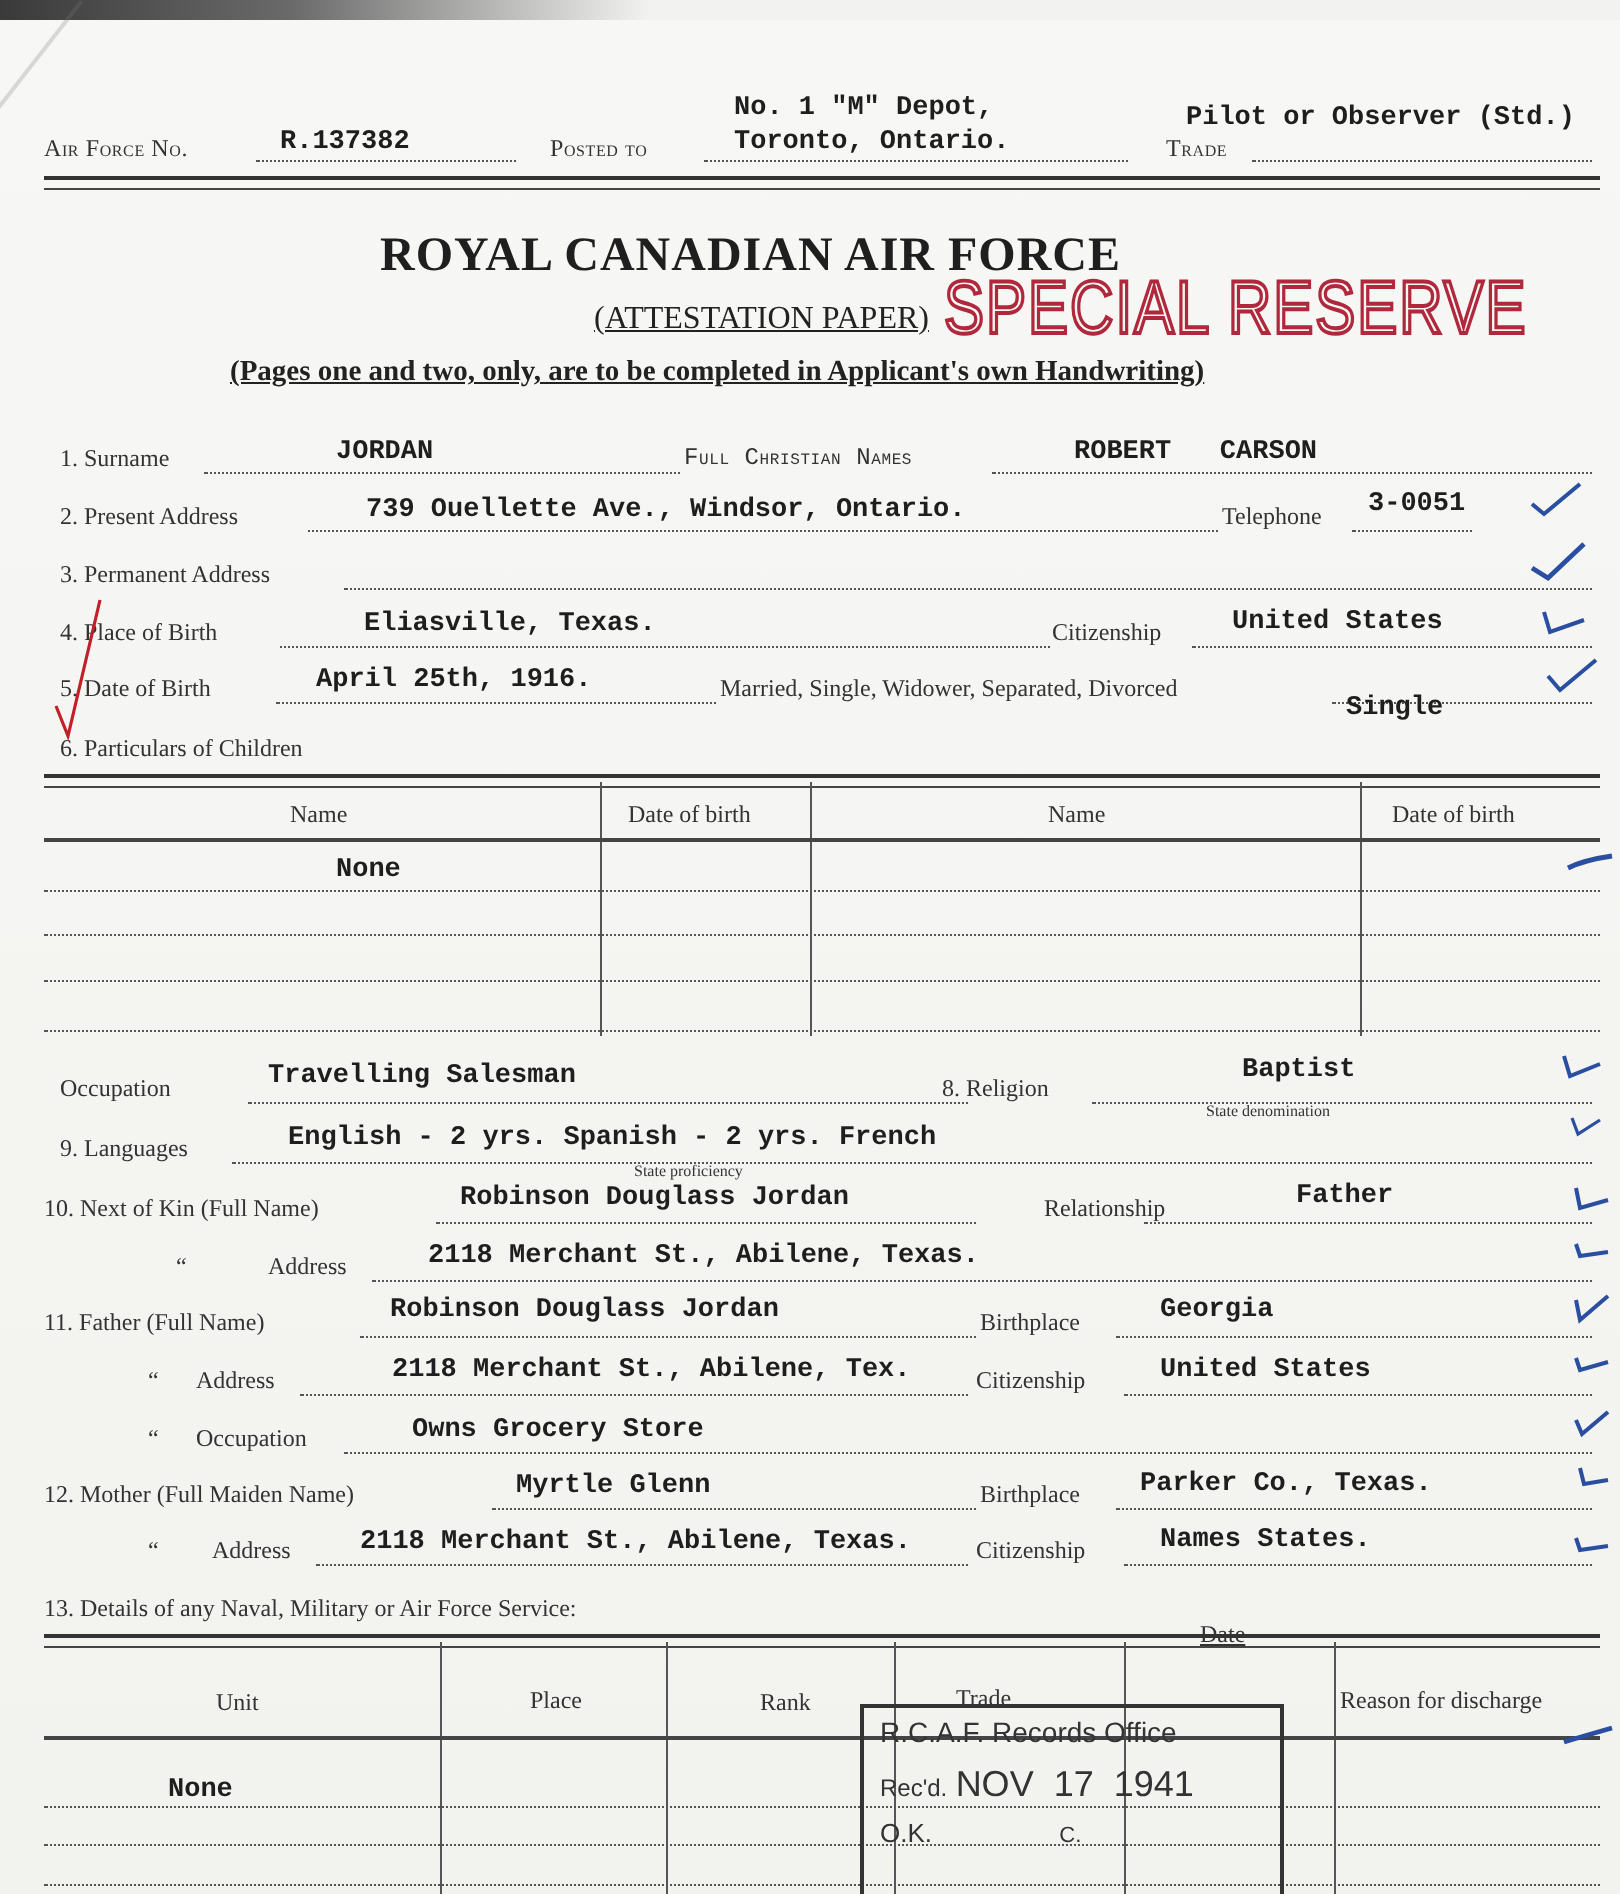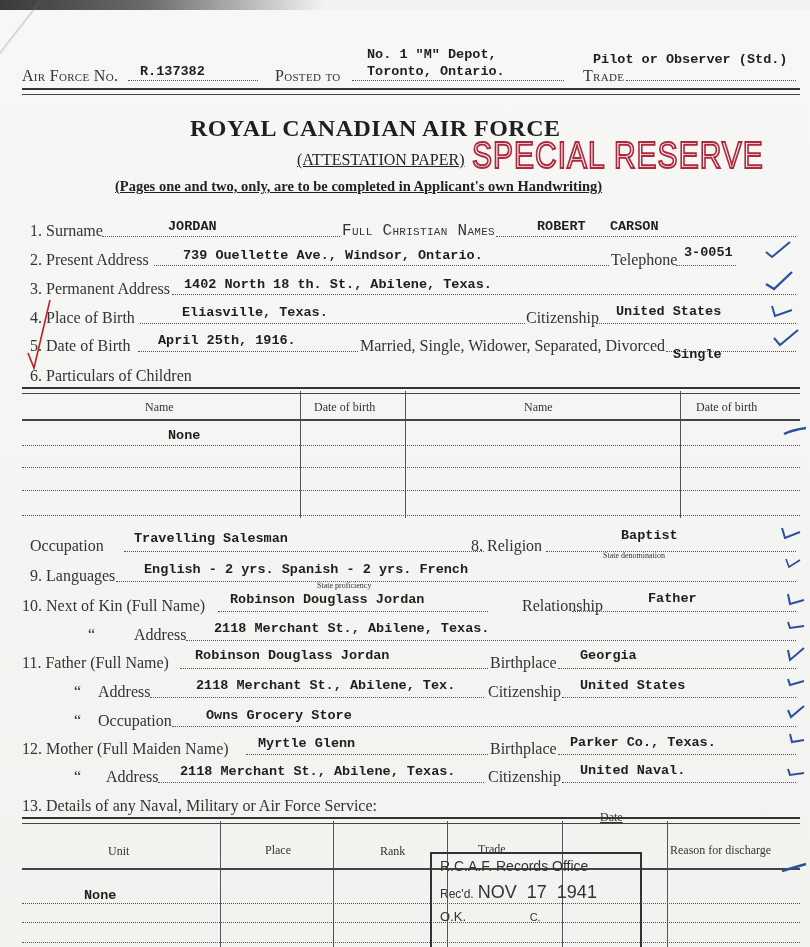--- a/index.html
+++ b/index.html
@@ -1,21 +1,21 @@
 <!DOCTYPE html>
 <html><head>
 <meta charset="utf-8">
 <style>
   html,body{margin:0;padding:0;}
   body{width:810px;height:947px;overflow:hidden;background:#f4f4f1;position:relative;font-family:"Liberation Serif","DejaVu Serif",serif;color:#2a2a2a;}
   .paper{position:absolute;left:0;top:0;width:810px;height:947px;background:linear-gradient(180deg,#f7f7f5 0%,#f2f2ef 100%);}
   .topedge{position:absolute;left:0;top:0;width:810px;height:10px;background:linear-gradient(90deg,#3a3a3a 0%,#6a6a6a 18%,#f2f2f0 40%);}
   .fold{position:absolute;left:40px;top:0;width:2px;height:130px;background:rgba(120,120,120,0.25);transform:rotate(38deg);transform-origin:top left;}
   .abs{position:absolute;white-space:nowrap;}
-  .lbl{font-size:16px;color:#333;}
+  .lbl{font-size:12px;color:#333;}
   .sc{font-variant:small-caps;letter-spacing:0.3px;}
   .tw{font-family:"Liberation Mono","DejaVu Sans Mono",monospace;font-size:13.5px;color:#1e1e1e;font-weight:bold;}
   .dots{position:absolute;height:0;border-bottom:1px dotted #555;}
   .rule-dbl{position:absolute;height:4px;border-top:2px solid #333;border-bottom:1px solid #444;}
   .title{font-size:24px;font-weight:bold;letter-spacing:0.5px;color:#1f1f1f;}
   .subtitle{font-size:16px;color:#222;text-decoration:underline;}
   .instr{font-size:14.5px;font-weight:bold;color:#222;}
   .stamp{font-family:"Liberation Sans","DejaVu Sans",sans-serif;font-size:30px;color:transparent;-webkit-text-stroke:1.6px #b0283c;letter-spacing:1px;transform:scaleY(1.25);transform-origin:left top;}
   .vline{position:absolute;width:1px;background:#555;}
   .hline{position:absolute;height:1px;background:#555;}
@@ -57,21 +57,20 @@
 
   <span class="abs lbl" style="left:30px;top:251px;">2. Present Address</span>
   <div class="dots" style="left:154px;top:265px;width:455px;"></div>
   <span class="abs tw" style="left:183px;top:248px;">739 Ouellette Ave., Windsor, Ontario.</span>
   <span class="abs lbl" style="left:611px;top:251px;">Telephone</span>
   <div class="dots" style="left:676px;top:265px;width:60px;"></div>
   <span class="abs tw" style="left:684px;top:245px;">3-0051</span>
 
   <span class="abs lbl" style="left:30px;top:280px;">3. Permanent Address</span>
   <div class="dots" style="left:172px;top:294px;width:624px;"></div>
-  <span class="abs tw" style="left:184px;top:277px;">1402 North 18 th. St., Abilene, Texas.</span>
 
   <span class="abs lbl" style="left:30px;top:309px;">4. Place of Birth</span>
   <div class="dots" style="left:140px;top:323px;width:385px;"></div>
   <span class="abs tw" style="left:182px;top:305px;">Eliasville, Texas.</span>
   <span class="abs lbl" style="left:526px;top:309px;">Citizenship</span>
   <div class="dots" style="left:596px;top:323px;width:200px;"></div>
   <span class="abs tw" style="left:616px;top:304px;">United States</span>
 
   <span class="abs lbl" style="left:30px;top:337px;">5. Date of Birth</span>
   <div class="dots" style="left:138px;top:351px;width:220px;"></div>
@@ -150,21 +149,21 @@
   <span class="abs lbl" style="left:490px;top:740px;">Birthplace</span>
   <div class="dots" style="left:558px;top:754px;width:238px;"></div>
   <span class="abs tw" style="left:570px;top:735px;">Parker Co., Texas.</span>
 
   <span class="abs lbl" style="left:74px;top:768px;">“</span>
   <span class="abs lbl" style="left:106px;top:768px;">Address</span>
   <div class="dots" style="left:158px;top:782px;width:326px;"></div>
   <span class="abs tw" style="left:180px;top:764px;">2118 Merchant St., Abilene, Texas.</span>
   <span class="abs lbl" style="left:488px;top:768px;">Citizenship</span>
   <div class="dots" style="left:562px;top:782px;width:234px;"></div>
-  <span class="abs tw" style="left:580px;top:763px;">United Naval.</span>
+  <span class="abs tw" style="left:580px;top:763px;">Names States.</span>
 
   <span class="abs lbl" style="left:22px;top:797px;">13. Details of any Naval, Military or Air Force Service:</span>
   <div class="rule-dbl" style="left:22px;top:817px;width:778px;"></div>
 
   <div>
     <div class="vline" style="left:220px;top:821px;height:126px;"></div>
     <div class="vline" style="left:333px;top:821px;height:126px;"></div>
     <div class="vline" style="left:447px;top:821px;height:126px;"></div>
     <div class="vline" style="left:562px;top:821px;height:126px;"></div>
     <div class="vline" style="left:667px;top:821px;height:126px;"></div>

